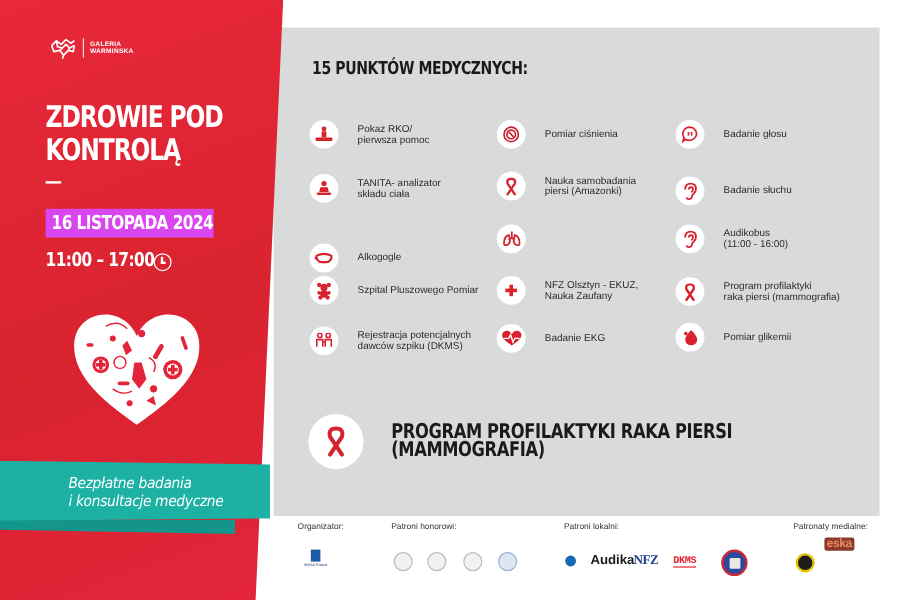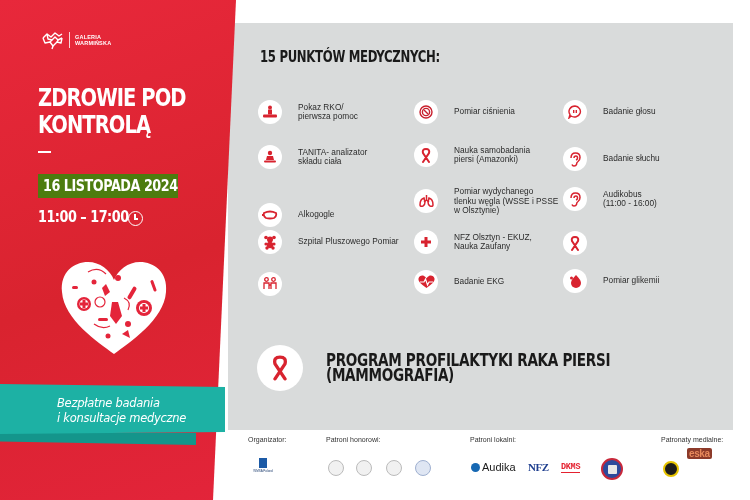--- a/index.html
+++ b/index.html
@@ -27,21 +27,21 @@
   .main-title {
     position: absolute; left: 38px; top: 84px;
     color: #fff; font-family: "DejaVu Sans", sans-serif; font-weight: bold;
     font-size: 25px; line-height: 27px; letter-spacing: -1.2px;
     transform: scaleX(0.78); transform-origin: left top; width: 260px;
   }
   .dash { position: absolute; left: 38px; top: 151px; width: 13px; height: 2px; background: #fff; }
 
   .date-badge {
     position: absolute; left: 38px; top: 174px; width: 140px; height: 24px;
-    background: #4d7c0f; color: #fff;
+    background: #d946ef; color: #fff;
   }
   .date-badge span {
     position: absolute; left: 5px; top: 2px;
     font-family: "DejaVu Sans", sans-serif; font-weight: bold; font-size: 16px;
     letter-spacing: -0.6px; transform: scaleX(0.8); transform-origin: left top; white-space: nowrap;
   }
   .time-row { position: absolute; left: 38px; top: 207px; display: flex; align-items: flex-end; }
   .time-text {
     color: #fff; font-family: "DejaVu Sans", sans-serif; font-weight: bold; font-size: 16px;
     letter-spacing: -0.6px; transform: scaleX(0.8); transform-origin: left center; white-space: nowrap;
@@ -90,21 +90,21 @@
   .big-program .label {
     margin-left: 23px; font-family: "DejaVu Sans", sans-serif; font-weight: bold; font-size: 17px;
     line-height: 15px; color: #1a1a1a; letter-spacing: -0.4px; white-space: pre-line;
     transform: scaleX(0.8); transform-origin: left center; width: 420px;
   }
 
   
   .footer-label { position: absolute; top: 436px; font-size: 7px; color: #333; }
   .footer-logo { position: absolute; }
   .seal { width: 16px; height: 16px; border-radius: 50%; border: 1px solid #bbb; background: #f1f1f1; }
-  .audika { display: flex; align-items: center; gap: 2px; font-weight: normal; font-size: 11px; color: #1a1a1a; }
+  .audika { display: flex; align-items: center; gap: 12px; font-weight: bold; font-size: 11px; color: #1a1a1a; }
   .audika .dot { width: 9px; height: 9px; border-radius: 50%; background: #1668b3; }
   .nfz { font-family: "Liberation Serif", serif; font-weight: bold; font-size: 11px; color: #1f3f8f; letter-spacing: -0.5px; }
   .dkms { font-weight: bold; font-size: 8.5px; color: #e4212f; border-bottom: 1px solid #e4212f; letter-spacing: -0.3px; }
   .emblem { width: 22px; height: 22px; border-radius: 50%; background: #2c4a9c; border: 2px solid #c8283a; display: flex; align-items: center; justify-content: center; }
   .emblem div { width: 9px; height: 9px; background: #e8e8e8; border-radius: 1px; }
   .radio-black { width: 16px; height: 16px; border-radius: 50%; background: #1d1d1b; border: 2px solid #e6c300; }
   .eska { font-weight: bold; font-size: 10px; color: #e88a5c; background: #8c3a2a; padding: 0 2px; border-radius: 2px; letter-spacing: -0.4px; }
   .wmsl { width: 18px; display: flex; flex-direction: column; align-items: center; }
   .wmsl .box { width: 8px; height: 10px; background: #1c5aa6; }
   .wmsl .txt { font-size: 3px; color: #1c3c6e; margin-top: 1px; white-space: nowrap; }
@@ -243,20 +243,22 @@
   <div class="circle">
     <svg width="16" height="14" viewBox="0 0 16 14">
         <g fill="none" stroke="#d8232f" stroke-width="1.3">
           <circle cx="4.5" cy="2.5" r="1.8"></circle>
           <circle cx="11.5" cy="2.5" r="1.8"></circle>
           <path d="M2 12 V6 H7 V12 M9 12 V6 H14 V12"></path>
           <path d="M7 8 H9"></path>
         </g>
       </svg>
   </div>
+  <div class="label">Rejestracja potencjalnych
+dawców szpiku (DKMS)</div>
 </div>
 
 <div class="point" style="left:414px; top:100px;">
   <div class="circle">
     <svg width="14" height="14" viewBox="0 0 14 14">
         <g fill="none" stroke="#c8202e" stroke-width="1.4">
           <circle cx="7" cy="7" r="6"></circle>
           <circle cx="7" cy="7" r="3.6"></circle>
           <path d="M5 5 L9 9"></path>
         </g>
@@ -276,23 +278,20 @@
 <div class="point" style="left:414px; top:187px;">
   <div class="circle">
     <svg width="15" height="14" viewBox="0 0 15 14">
         <g fill="none" stroke="#d8232f" stroke-width="1.5">
           <path d="M7.5 1 V6 M7.5 6 L5 8 M7.5 6 L10 8"></path>
           <path d="M5 4 Q1 5 1 11 Q1 13 4 12 Q6 11 6 8 Z"></path>
           <path d="M10 4 Q14 5 14 11 Q14 13 11 12 Q9 11 9 8 Z"></path>
         </g>
       </svg>
   </div>
-  <div class="label">Pomiar wydychanego
-tlenku węgla (WSSE i PSSE
-w Olsztynie)</div>
 </div>
 <div class="point" style="left:414px; top:230px;">
   <div class="circle">
     <svg width="10" height="10" viewBox="0 0 10 10">
         <g fill="#d8232f">
           <rect x="3.5" y="0" width="3" height="10"></rect>
           <rect x="0" y="3.5" width="10" height="3"></rect>
         </g>
       </svg>
   </div>
@@ -337,20 +336,22 @@
   </div>
   <div class="label">Audikobus
 (11:00 - 16:00)</div>
 </div>
 <div class="point" style="left:563px; top:231px;">
   <div class="circle">
     <svg width="12" height="15" viewBox="0 0 12 15">
         <path d="M6 1 Q2 1 3 5 L9 14 M6 1 Q10 1 9 5 L3 14" fill="none" stroke="#d8232f" stroke-width="2" stroke-linecap="round"></path>
       </svg>
   </div>
+  <div class="label">Program profilaktyki
+raka piersi (mammografia)</div>
 </div>
 <div class="point" style="left:563px; top:269px;">
   <div class="circle">
     <svg width="13" height="14" viewBox="0 0 13 14">
         <path d="M7 1 Q12 6 12 9 A5 5 0 0 1 2 9 Q2 6 7 1 Z" fill="#d8232f"></path>
         <circle cx="2.5" cy="4" r="1.5" fill="#d8232f"></circle>
       </svg>
   </div>
   <div class="label">Pomiar glikemii</div>
 </div>

